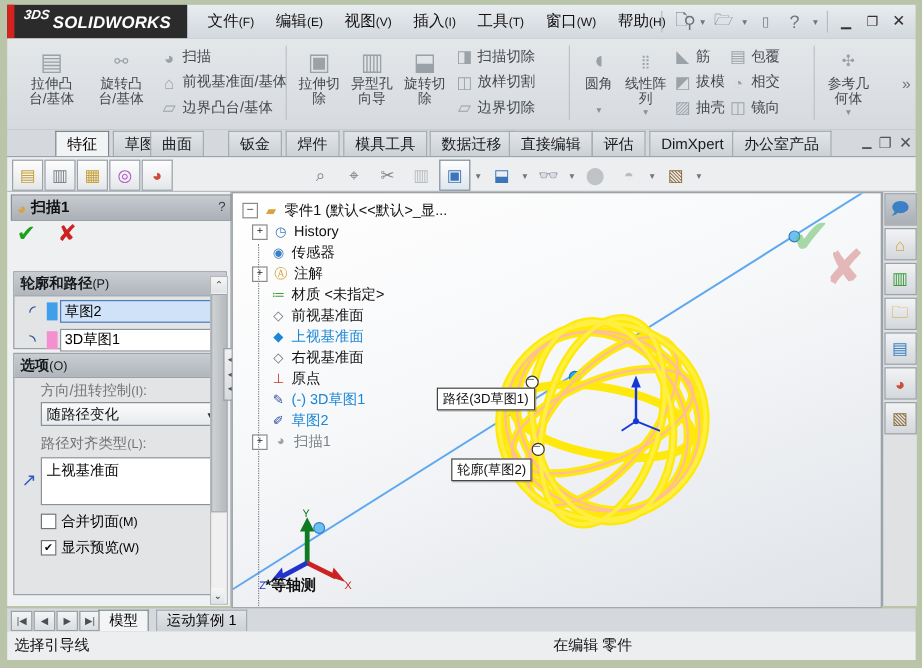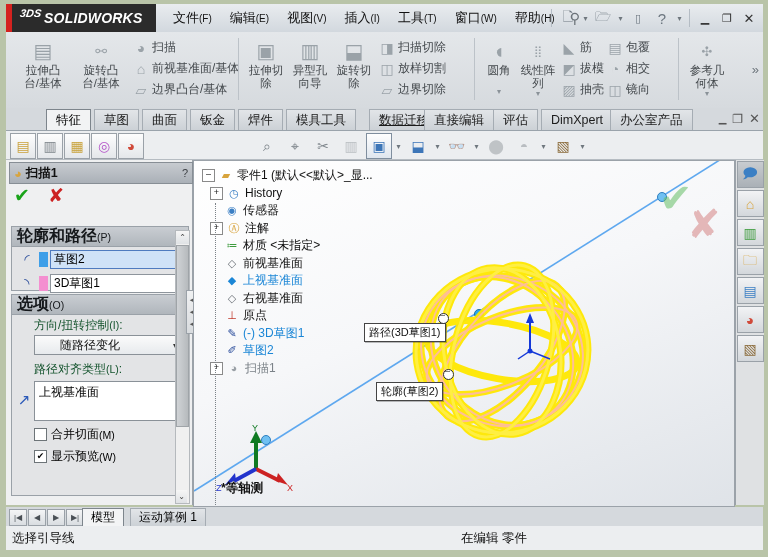--- a/index.html
+++ b/index.html
@@ -69,34 +69,34 @@
      background:linear-gradient(#c7cbd0,#aab0b7);border:1px solid #878e95;
      display:flex;align-items:center;padding-left:4px;}
   .pm-header .tt{font-size:12.5px;font-weight:bold;color:#111;margin-left:4px;}
   .pm-header .q{position:absolute;right:4px;font-size:11px;color:#3b3f43;}
   .okrow{position:absolute;left:8px;top:26px;display:flex;gap:18px;}
   .okmark{font-size:19px;color:#19a319;font-weight:bold;line-height:19px;}
   .cancelmark{font-size:19px;color:#cc2222;font-weight:bold;line-height:19px;}
   .sect{position:absolute;left:5px;width:176px;background:#e3e4e6;border:1px solid #9aa1a8;}
   .sect-h{height:19px;background:linear-gradient(#c9cdd2,#b0b6bc);
      display:flex;align-items:center;padding-left:5px;border-bottom:1px solid #9aa1a8;}
-  .sect-h .st{font-size:16px;font-weight:bold;color:#15181b;}
+  .sect-h .st{font-size:12px;font-weight:bold;color:#15181b;}
   .sect-h .cc{position:absolute;right:5px;font-size:11px;color:#333;}
   .fieldrow{display:flex;align-items:center;height:24px;padding-left:3px;}
   .fi{width:24px;height:20px;display:flex;align-items:center;justify-content:center;
      font-size:14px;color:#2a4c9b;}
   .swatch{width:9px;height:15px;margin-right:2px;}
   .txtbox{flex:1;height:17px;border:1px solid #8e959c;background:#fff;font-size:12px;
      display:flex;align-items:center;padding-left:3px;margin-right:5px;}
   .txtbox.selected{background:#cfe2f7;border-color:#4f7bbf;}
-  .lbl{font-size:12px;color:#14532d;margin:2px 0 1px 22px;}
+  .lbl{font-size:12px;color:#737373;margin:2px 0 1px 22px;}
   .combo{margin:0 6px 0 22px;height:18px;border:1px solid #8a9198;
      background:linear-gradient(#fbfbfb,#e7eaed);display:flex;align-items:center;
      justify-content:space-between;padding:0 4px;font-size:12px;}
-  .combo .cv{color:#111;margin-left:21px;}
+  .combo .cv{color:#111;}
   .combo .ar{font-size:8px;color:#333;}
   .selbox{margin:3px 6px 0 22px;height:36px;border:1px solid #8a9198;background:#fff;
      font-size:12px;padding:2px 0 0 4px;}
   .arrowicn{position:absolute;left:6px;font-size:15px;color:#2d5bb9;}
   .ckrow{display:flex;align-items:center;margin:5px 0 0 22px;font-size:12px;}
   .ck{width:11px;height:11px;border:1px solid #6d7478;background:#fff;margin-right:4px;
      display:flex;align-items:center;justify-content:center;font-size:9px;color:#000;line-height:9px;}
   .pm-scroll{position:absolute;right:2px;top:70px;width:13px;height:272px;background:#f0f0f0;
      border:1px solid #b5b9bd;}
   .pm-scroll .sa{height:13px;display:flex;align-items:center;justify-content:center;
@@ -315,33 +315,33 @@
     <div class="chev">»</div>
   </div>
 
   <div class="tabsrow">
     <div class="tab active" style="left:40px;">
         <span>特征</span>
       </div>
     <div class="tab" style="left:88px;">
         <span>草图</span>
       </div>
-    <div class="tab" style="left:136px;">
+    <div class="tab" style="left:119px;">
         <span>曲面</span>
       </div>
     <div class="tab" style="left:184px;">
         <span>钣金</span>
       </div>
     <div class="tab" style="left:232px;justify-content:center;">
         <span>焊件</span>
       </div>
     <div class="tab" style="left:280px;">
         <span>模具工具</span>
       </div>
-    <div class="tab" style="left:363px;text-decoration:underline;">
+    <div class="tab" style="left:352px;">
         <span>数据迁移</span>
       </div>
     <div class="tab" style="left:418px;">
         <span>直接编辑</span>
       </div>
     <div class="tab" style="left:487px;">
         <span>评估</span>
       </div>
     <div class="tab" style="left:535px;">
         <span>DimXpert</span>

